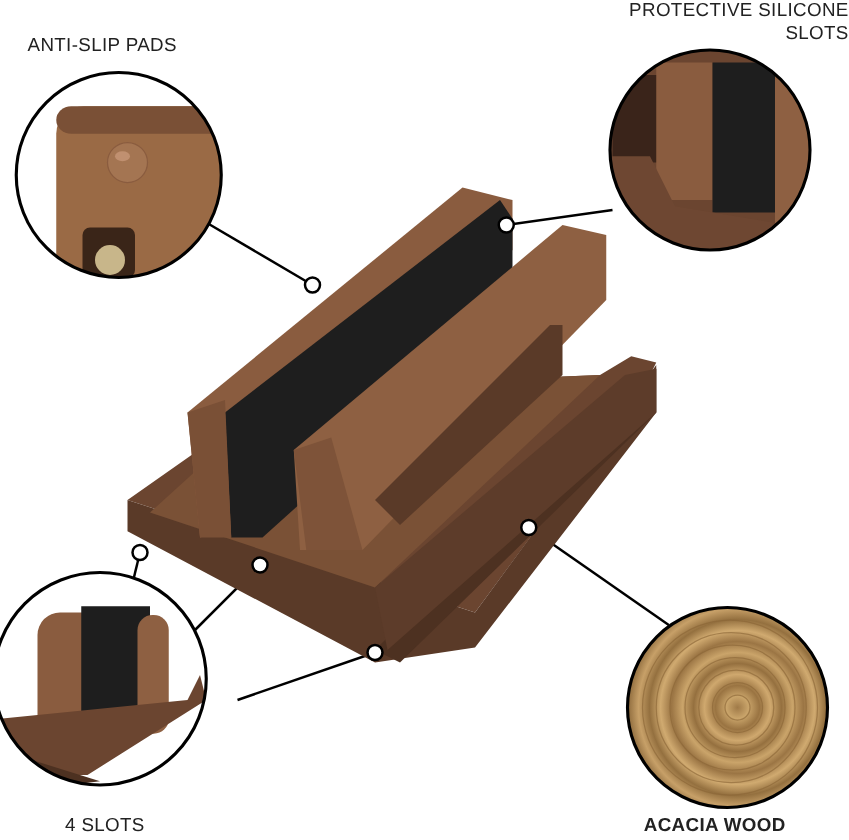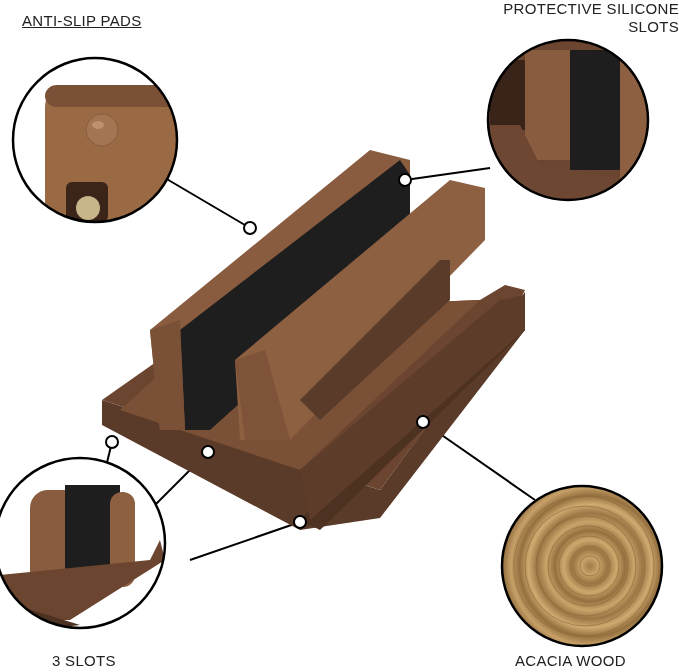--- a/index.html
+++ b/index.html
@@ -120,19 +120,19 @@
       <circle cx="589" cy="566" r="30"></circle>
       <circle cx="588" cy="566" r="40"></circle>
       <circle cx="586" cy="566" r="50"></circle>
       <circle cx="585" cy="566" r="60"></circle>
       <circle cx="584" cy="566" r="70"></circle>
     </g>
     <circle cx="582" cy="566" r="80" fill="none" stroke="#000" stroke-width="2.5"></circle>
   </g>
 </svg>
 
-<div class="label" style="left:22px; top:12px;text-decoration:underline;">ANTI-SLIP PADS</div>
+<div class="label" style="left:22px; top:28px;">ANTI-SLIP PADS</div>
 <div class="label" style="left:470px; top:0px; width:209px;">
   <div>PROTECTIVE SILICONE</div>
   <div>SLOTS</div>
 </div>
-<div class="label" style="left:52px; top:652px;">3 SLOTS</div>
-<div class="label" style="left:515px; top:652px;">ACACIA WOOD</div>
+<div class="label" style="left:52px; top:652px;">4 SLOTS</div>
+<div class="label" style="left:515px; top:652px;font-weight:bold;">ACACIA WOOD</div>
 
 </body></html>

